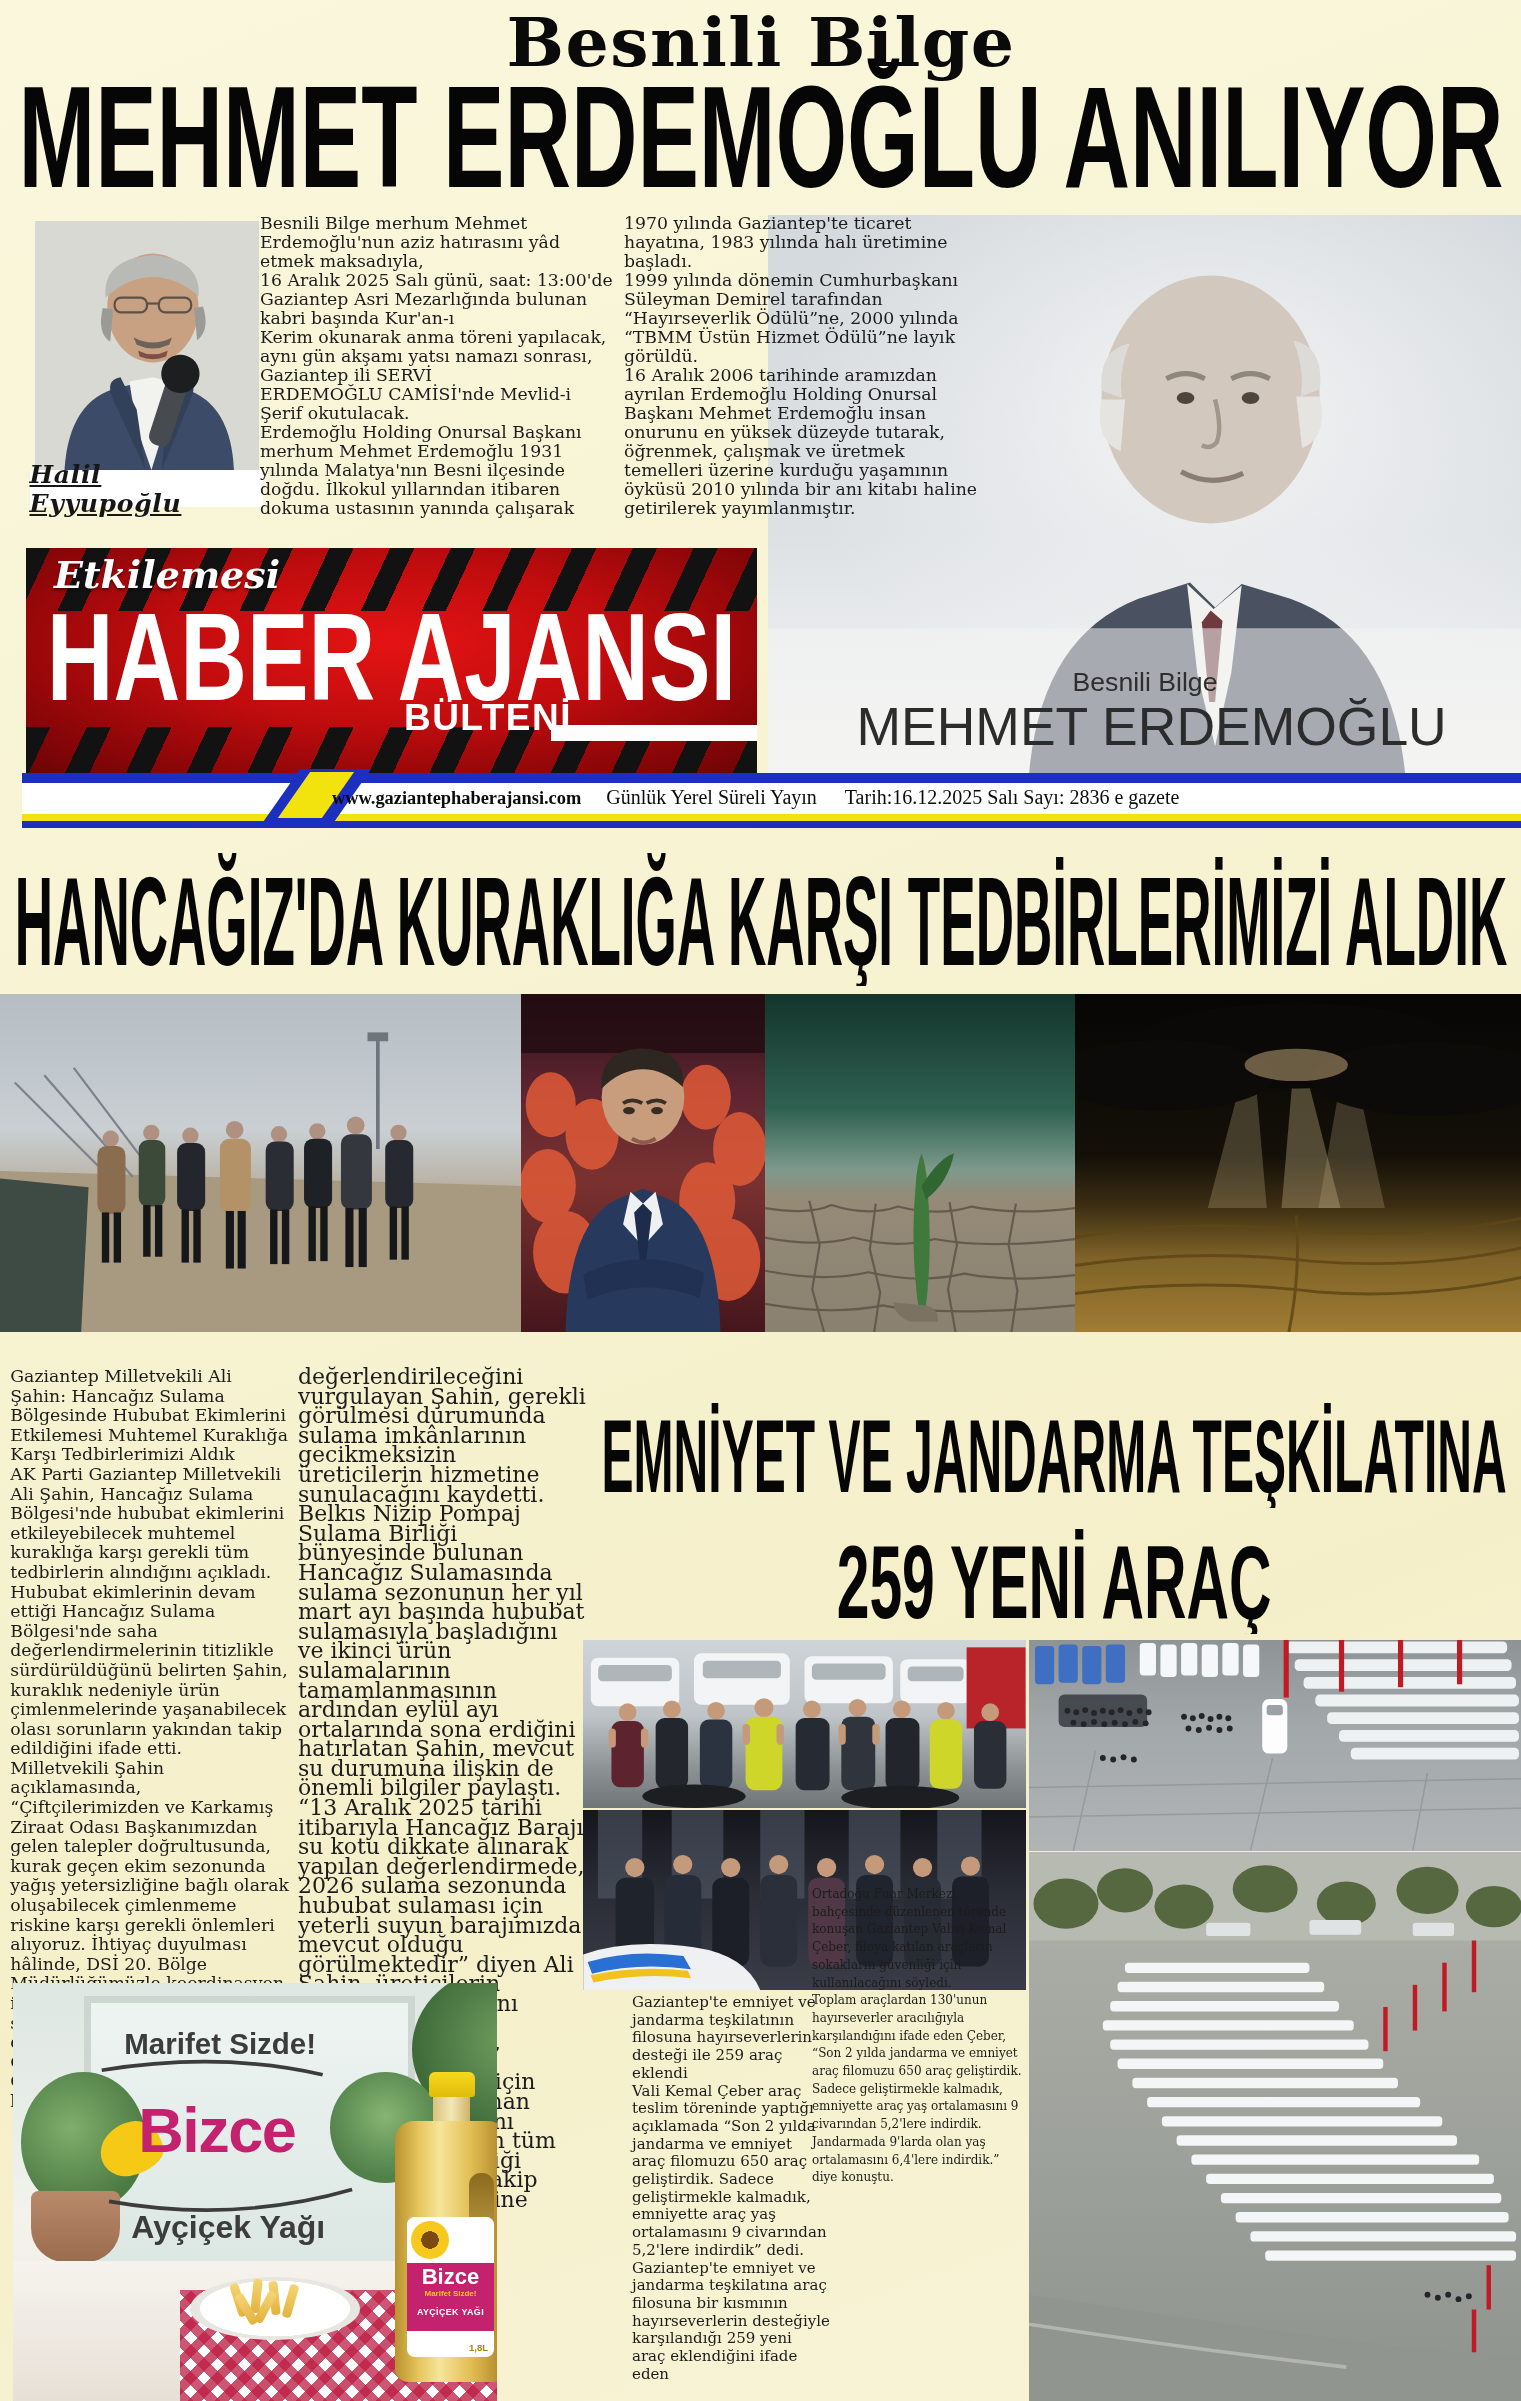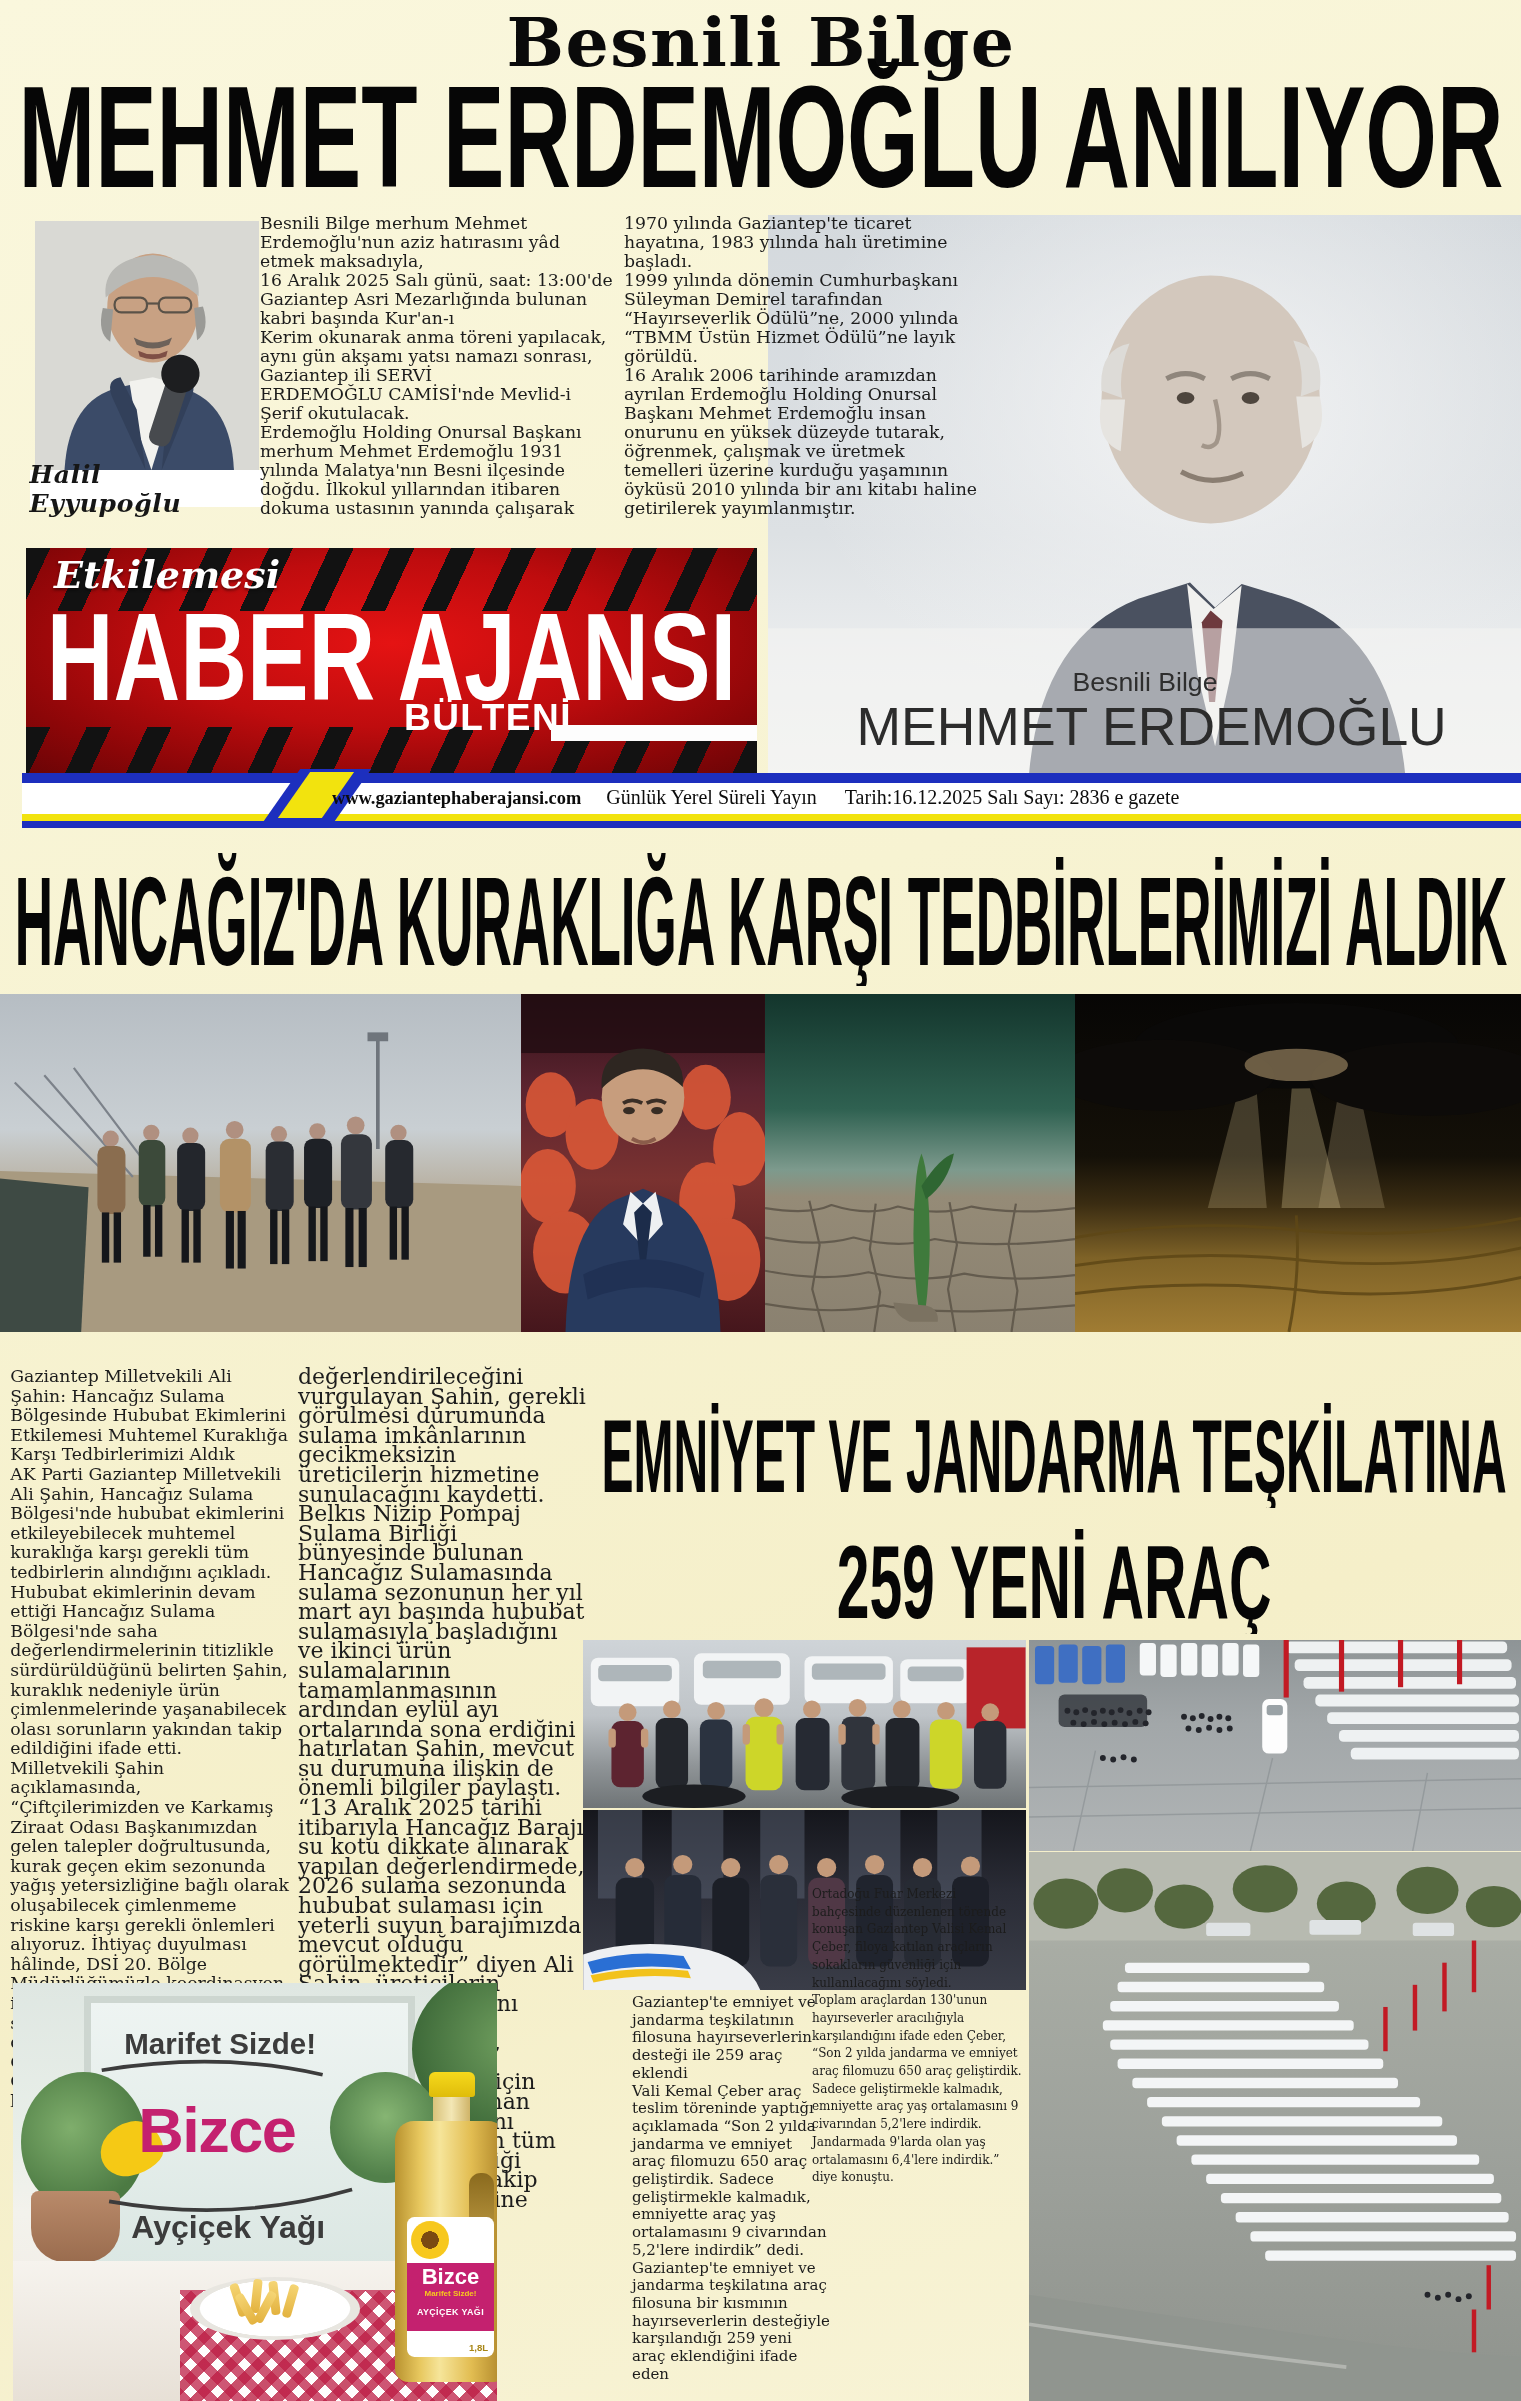--- a/index.html
+++ b/index.html
@@ -11,21 +11,21 @@
   
   .kicker1{left:0;top:1.5px;width:1522px;text-align:center;
            font:bold 68px "DejaVu Serif",serif;letter-spacing:1.5px;color:#0a0a0a;}
   svg text.hlsvg{font-family:"Liberation Sans",sans-serif;font-weight:900;fill:#060606;}
   .kicker2{left:0;top:812px;width:1522px;text-align:center;
            font:31px "Liberation Sans",sans-serif;color:#222;}
   
   .photoA{left:35px;top:221px;width:224px;height:249px;background:linear-gradient(180deg,#dededa,#cfcfc9);overflow:hidden;}
   .sigstrip{left:29.5px;top:470px;width:233px;height:37px;background:#fff;
             font:italic bold 25px "DejaVu Serif",serif;color:#161616;
-            display:flex;align-items:center;justify-content:center;letter-spacing:0.7px;}
+            display:flex;align-items:center;justify-content:center;letter-spacing:0.7px;text-decoration:underline;}
   
   .bodytext{white-space:pre-line;color:#1c1c1c;}
   .a1c1{left:260px;top:214px;width:356px;font-size:17.3px;line-height:19px;}
   .a1c2{left:624px;top:214px;width:365px;font-size:17.3px;line-height:19px;z-index:3;}
   .a2c1{left:10.3px;top:1367px;width:280px;font-size:17.3px;line-height:19.6px;}
   .a2c2{left:298px;top:1367px;width:289px;font-size:22px;line-height:19.6px;}
   .a3c1{left:632px;top:1994px;width:198px;font-size:15px;line-height:17.7px;}
   .a3c2{left:812px;top:1886px;width:214px;font-size:12px;line-height:17.7px;}
   
   .portrait{left:768px;top:215px;width:754px;height:580px;z-index:1;

